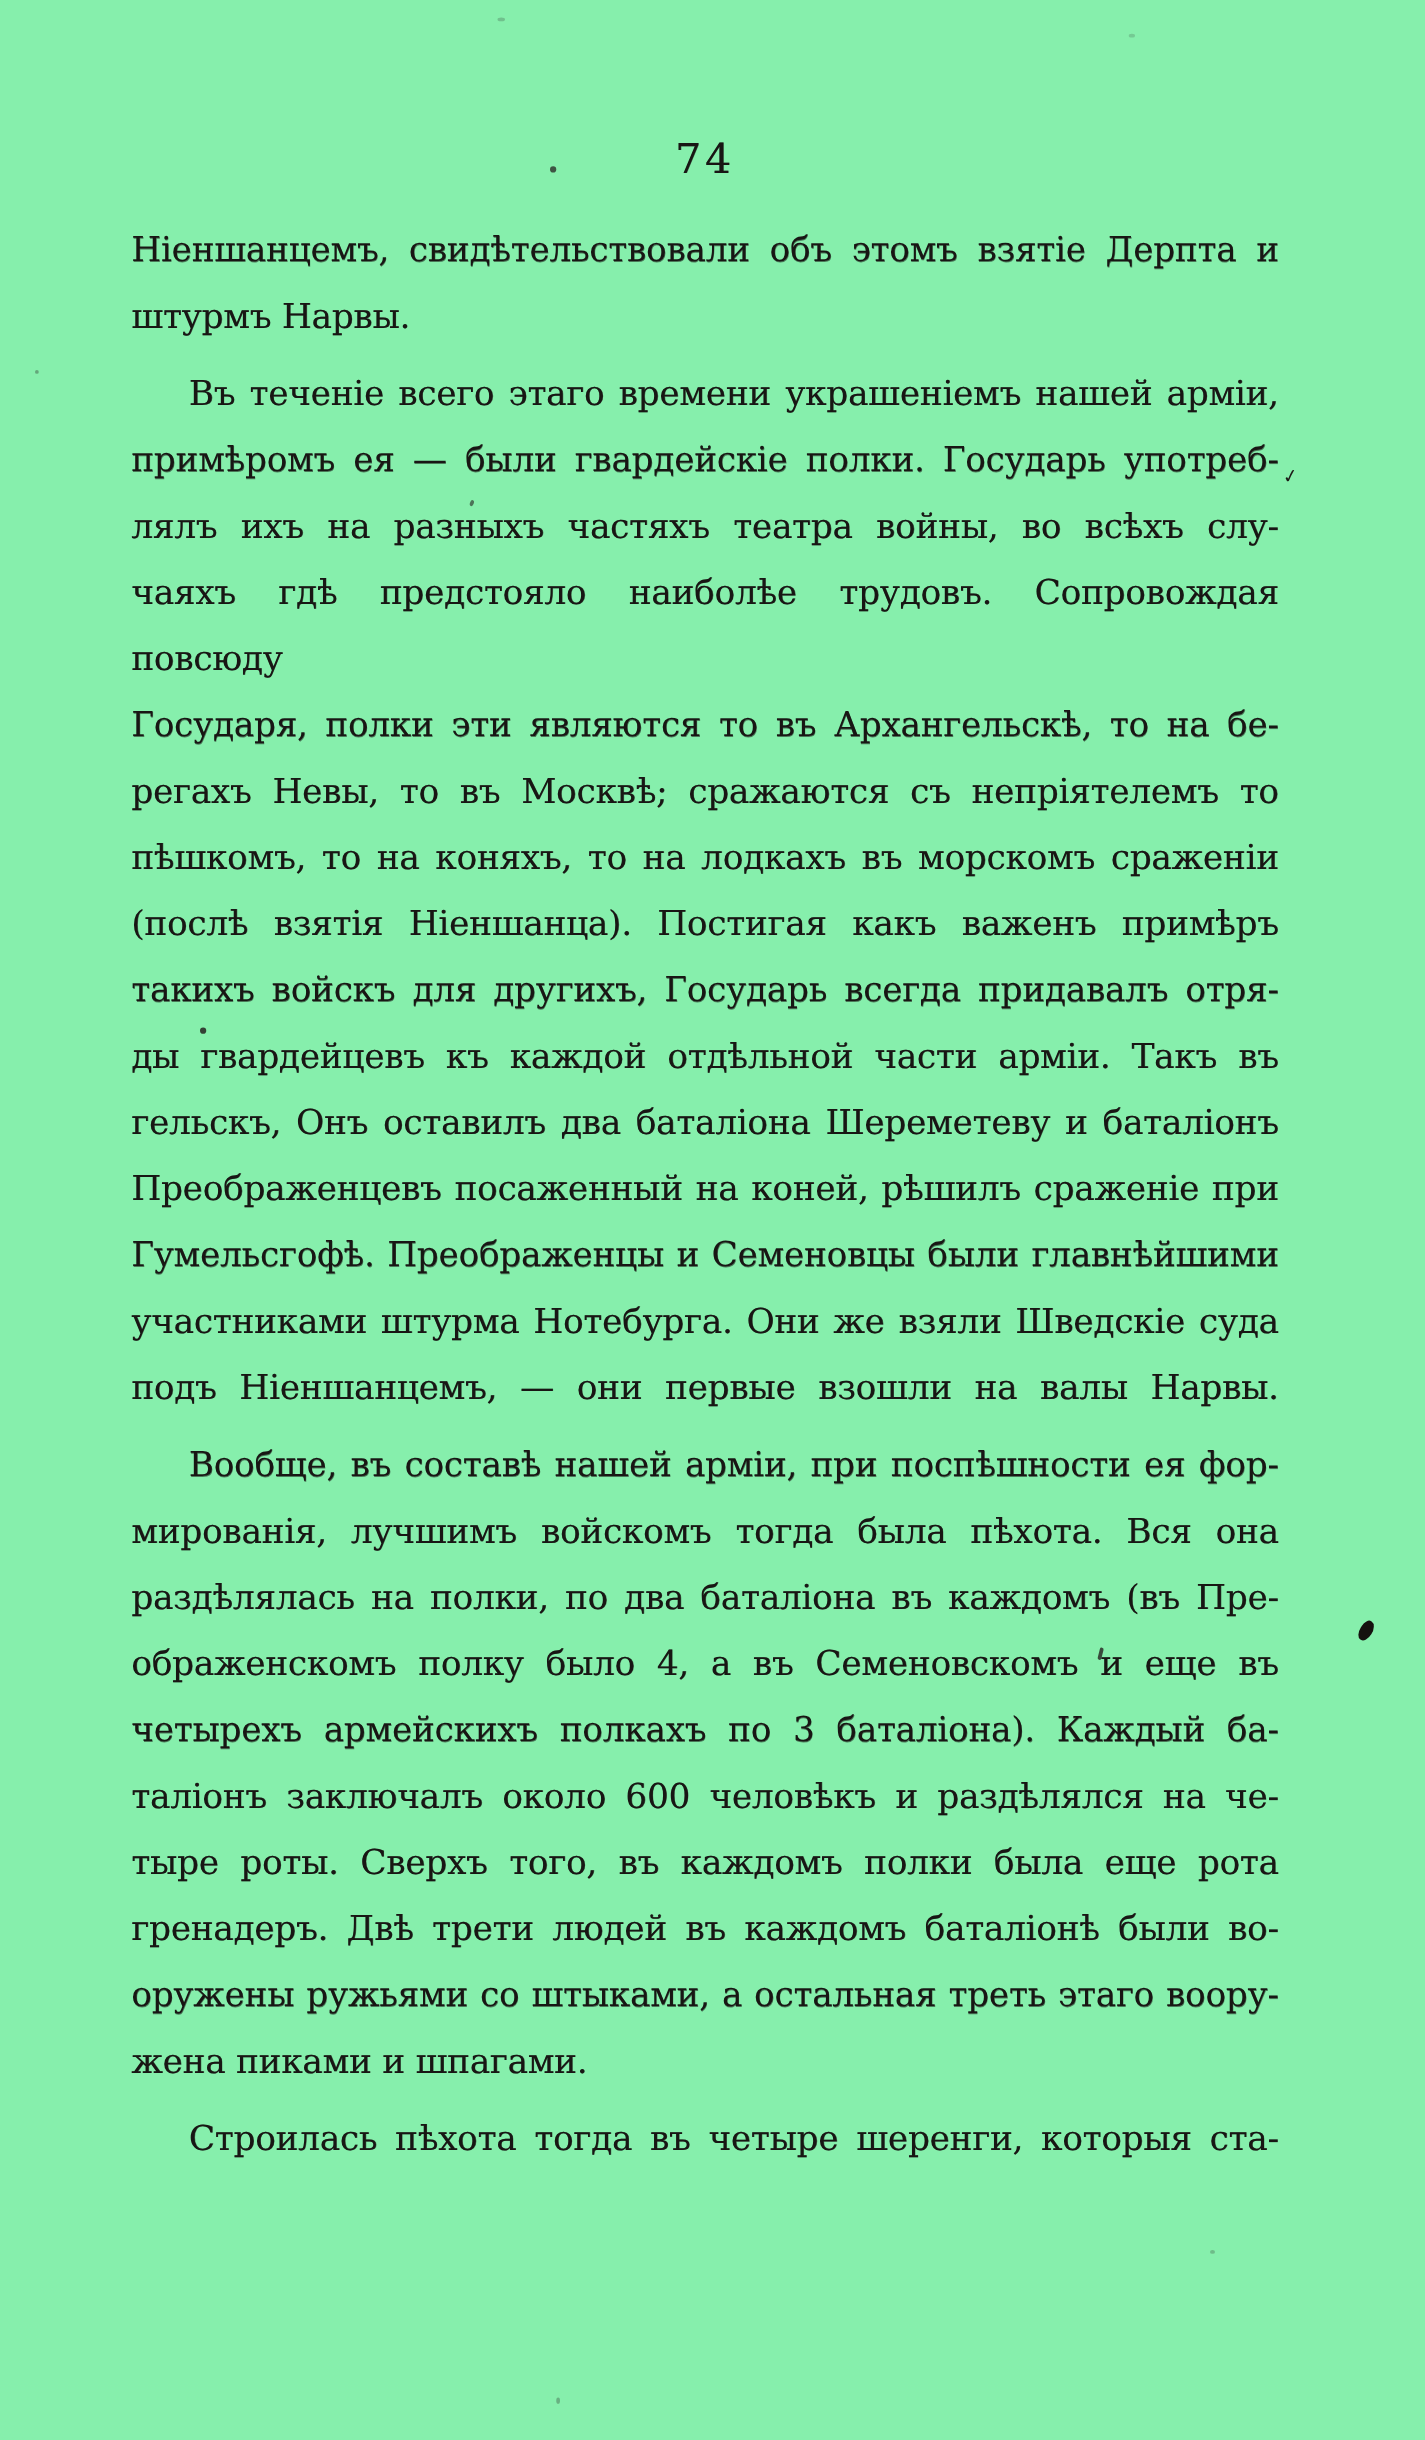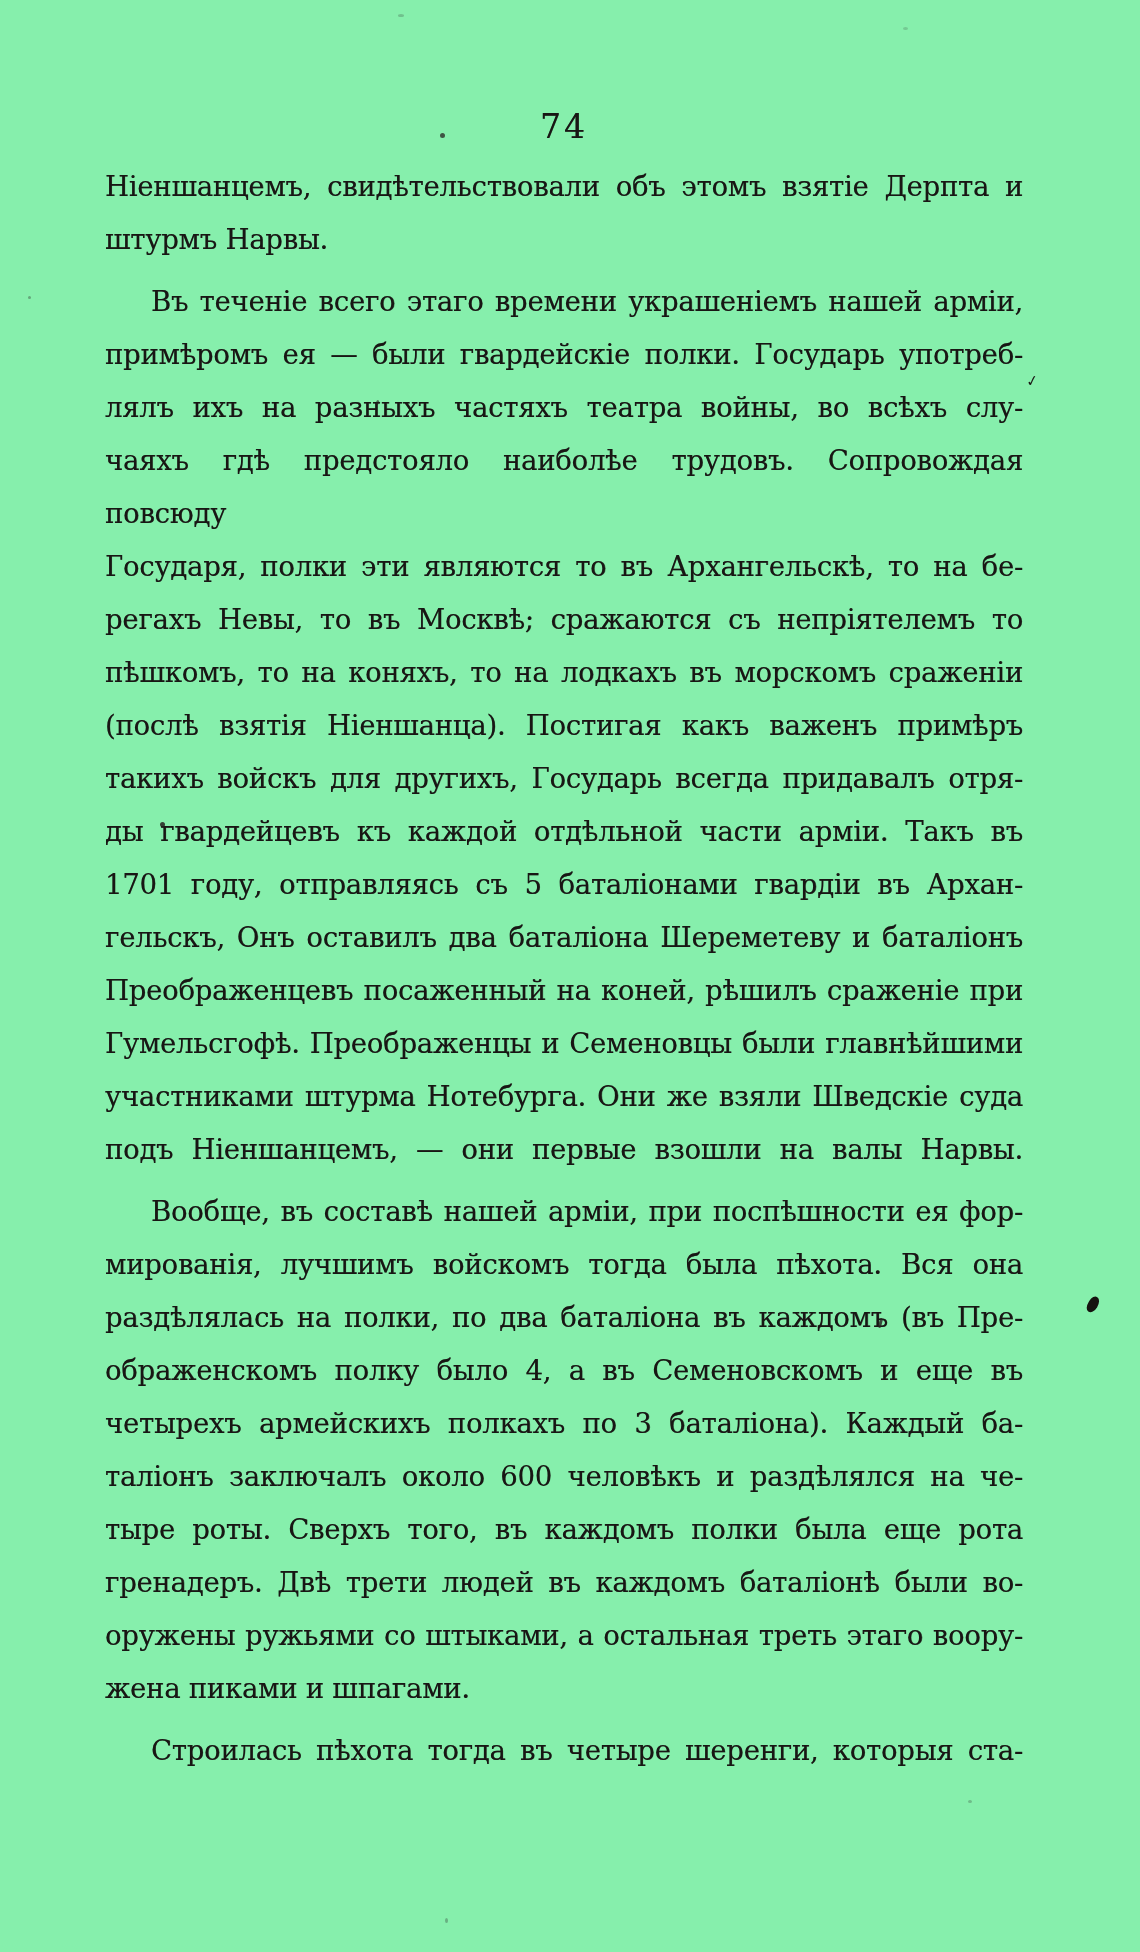--- a/index.html
+++ b/index.html
@@ -18,21 +18,21 @@
     left:105px; top:108px; width:918px;
     text-align:center;
     font-size:33px;
     letter-spacing:3px;
     line-height:38px;
     text-shadow:0.3px 0.3px 0 rgba(25,22,20,.6);
   }
 
   .text-block {
     position:absolute;
-    left:105px; top:160px; width:918px;
+    left:105px; top:174px; width:918px;
   }
   .para { margin:0; }
   .para + .para { margin-top:9px; }
 
   .line {
     font-size:27.5px;
     line-height:53px;
     letter-spacing:-0.25px;
     text-align:justify;
     text-align-last:justify;
@@ -78,21 +78,20 @@
       <div class="line indent">Въ теченіе всего этаго времени украшеніемъ нашей арміи,</div>
       <div class="line">примѣромъ ея — были гвардейскіе полки. Государь употреб-</div>
       <div class="line">лялъ ихъ на разныхъ частяхъ театра войны, во всѣхъ слу-</div>
       <div class="line">чаяхъ гдѣ предстояло наиболѣе трудовъ. Сопровождая повсюду</div>
       <div class="line">Государя, полки эти являются то въ Архангельскѣ, то на бе-</div>
       <div class="line">регахъ Невы, то въ Москвѣ; сражаются съ непріятелемъ то</div>
       <div class="line">пѣшкомъ, то на коняхъ, то на лодкахъ въ морскомъ сраженіи</div>
       <div class="line">(послѣ взятія Ніеншанца). Постигая какъ важенъ примѣръ</div>
       <div class="line">такихъ войскъ для другихъ, Государь всегда придавалъ отря-</div>
       <div class="line">ды гвардейцевъ къ каждой отдѣльной части арміи. Такъ въ</div>
-      <div class="line">1701 году, отправляясь съ 5 баталіонами гвардіи въ Архан-</div>
       <div class="line">гельскъ, Онъ оставилъ два баталіона Шереметеву и баталіонъ</div>
       <div class="line">Преображенцевъ посаженный на коней, рѣшилъ сраженіе при</div>
       <div class="line">Гумельсгофѣ. Преображенцы и Семеновцы были главнѣйшими</div>
       <div class="line">участниками штурма Нотебурга. Они же взяли Шведскіе суда</div>
       <div class="line">подъ Ніеншанцемъ, — они первые взошли на валы Нарвы.</div>
     </div>
 
     <div class="para">
       <div class="line indent">Вообще, въ составѣ нашей арміи, при поспѣшности ея фор-</div>
       <div class="line">мированія, лучшимъ войскомъ тогда была пѣхота. Вся она</div>

